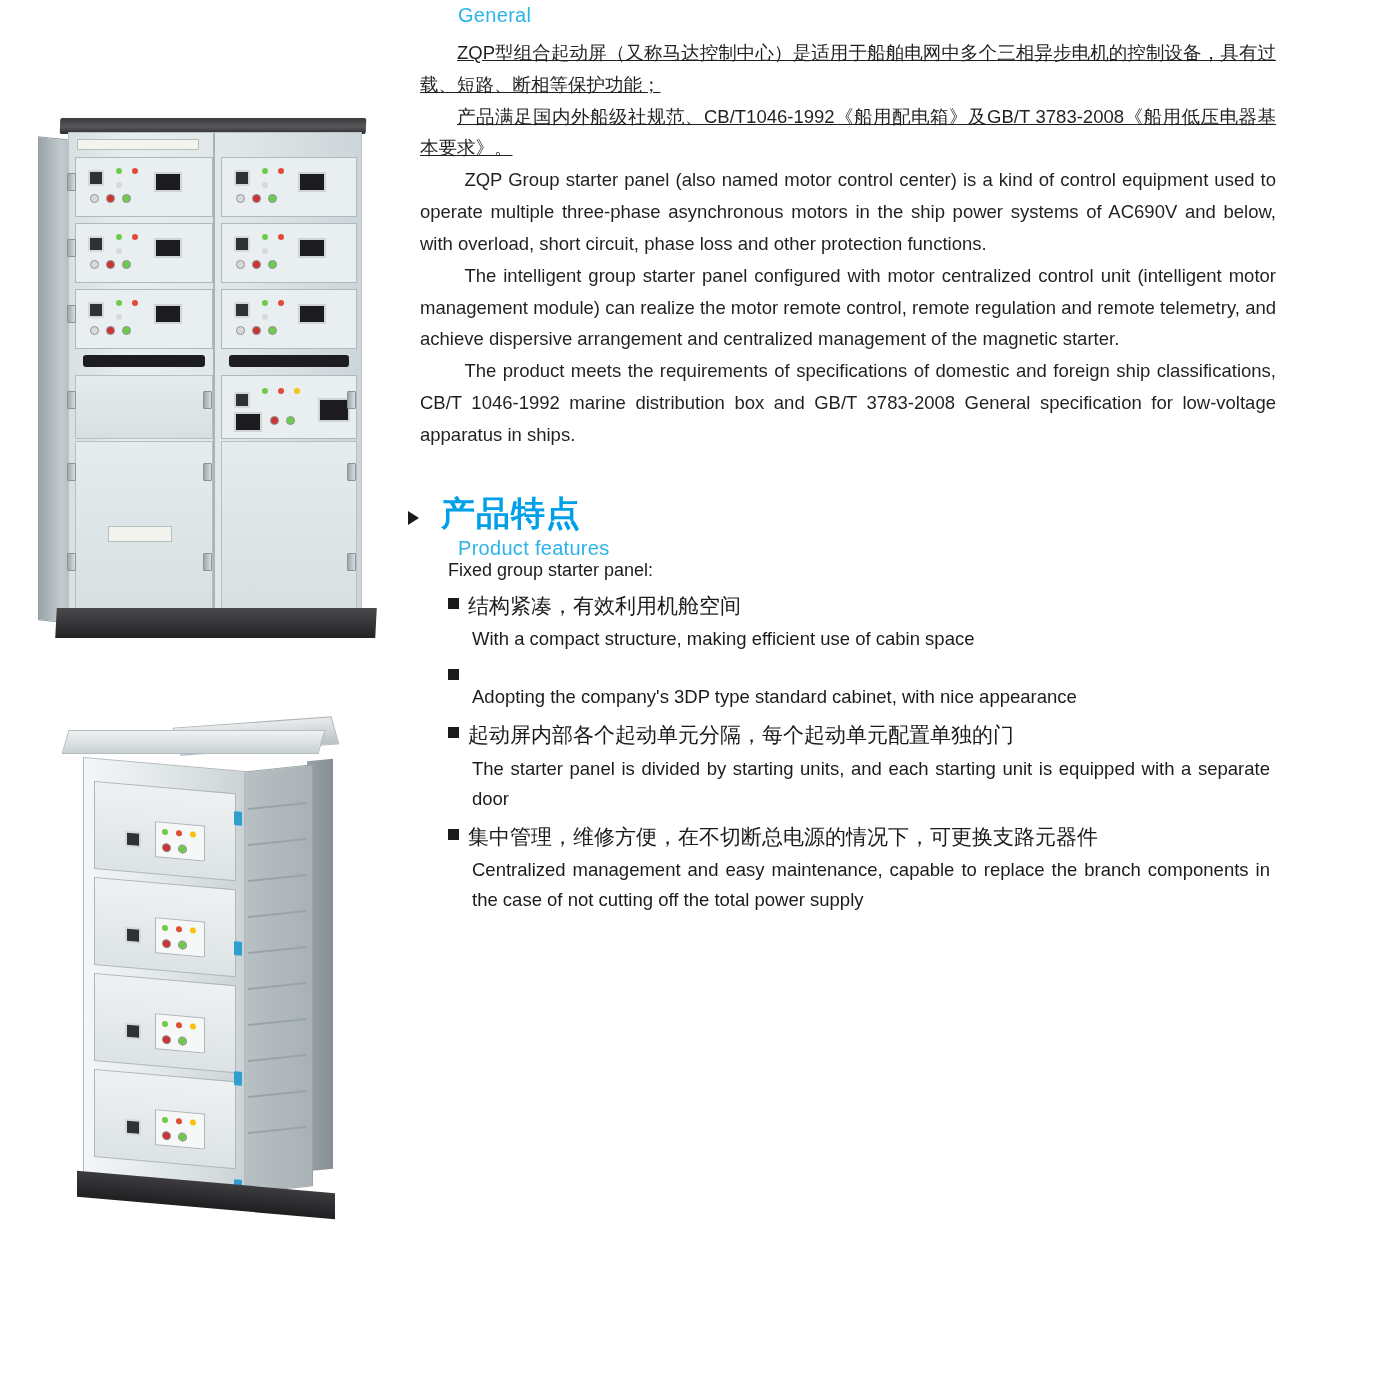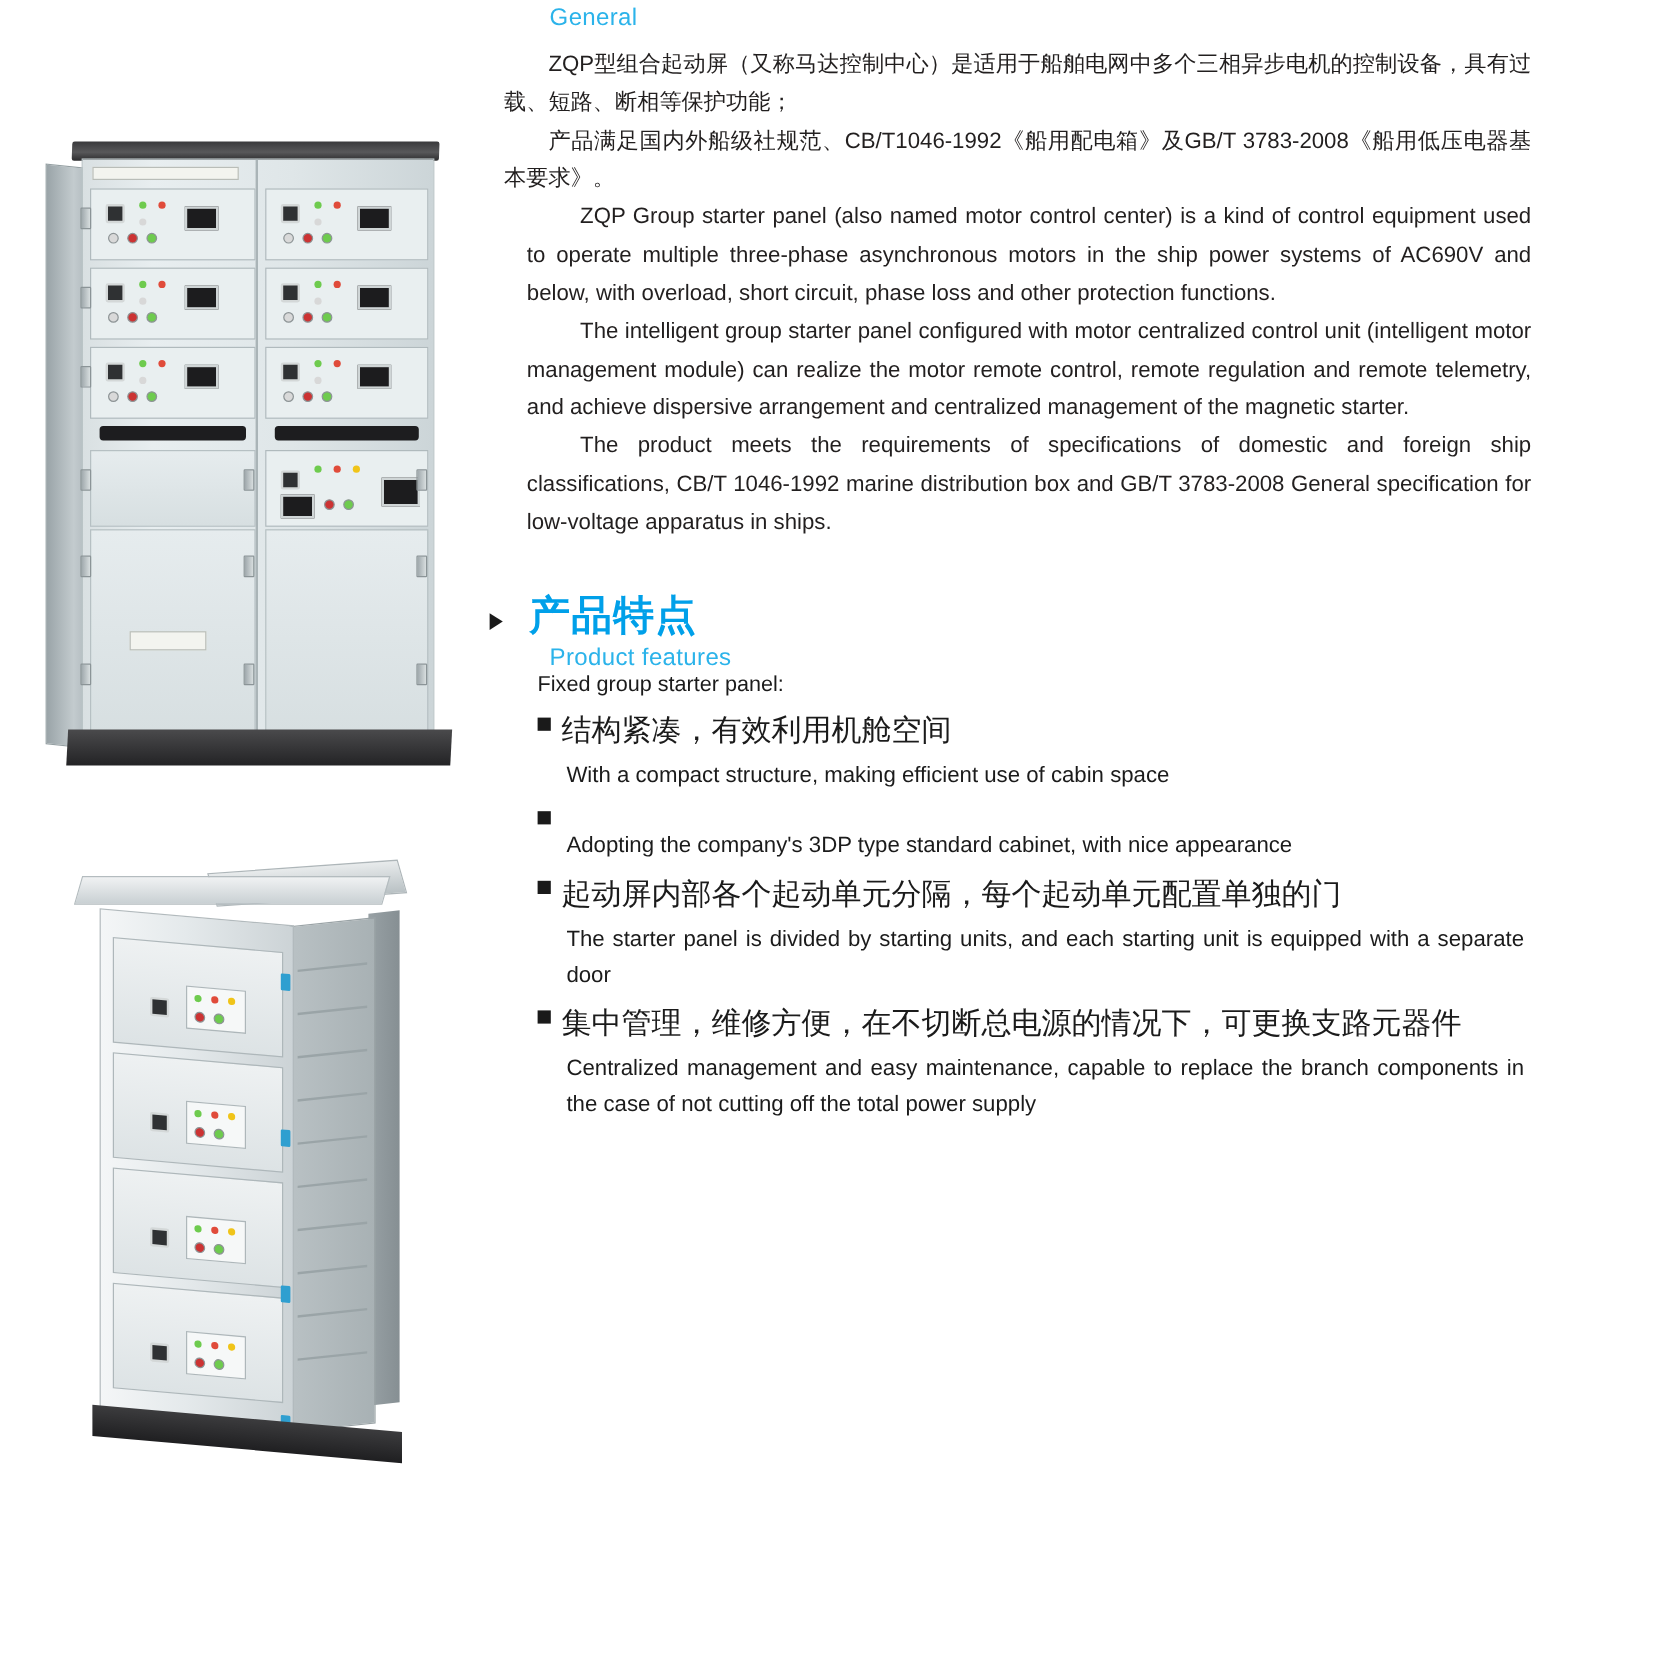--- a/index.html
+++ b/index.html
@@ -236,22 +236,22 @@
 
   .para {
     font-size: 18.5px;
     line-height: 1.72;
     text-align: justify;
     text-justify: inter-ideograph;
     margin: 0;
     padding: 0 0 0 0;
     color: #221f1f;
   }
-  .para.cn { text-indent: 2em; }
-  .para.en { text-indent: 2.4em; margin-left: 19px; }
+  .para.cn { text-indent: 2em; text-decoration: underline; }
+  .para.en { text-indent: 2.4em; }
   .body-block {
     margin-left: 12px;
     margin-top: 10px;
     width: 856px;
   }
 
   .sub-cn {
     font-size: 19px;
     font-weight: bold;
     margin: 18px 0 2px 40px;
@@ -269,21 +269,21 @@
     align-items: flex-start;
   }
   .bullet {
     width: 11px; height: 11px;
     background: #1a1a1a;
     margin-top: 9px;
     margin-right: 9px;
     flex: 0 0 auto;
   }
   .feat-cn {
-    font-size: 25px;
+    font-size: 21px;
     line-height: 1.6;
     color: #1b1b1b;
   }
   .feat-en {
     font-size: 18.5px;
     line-height: 1.62;
     color: #1b1b1b;
     margin: 0 0 6px 64px;
     text-align: justify;
     width: 798px;

